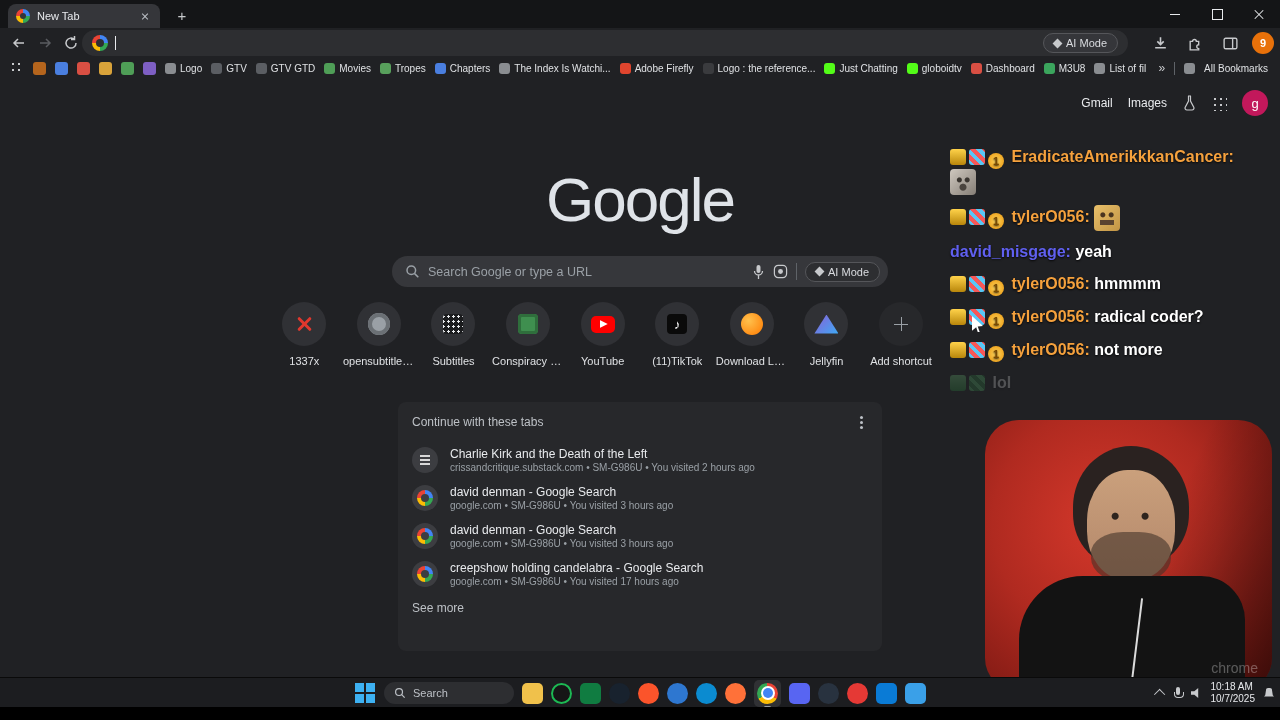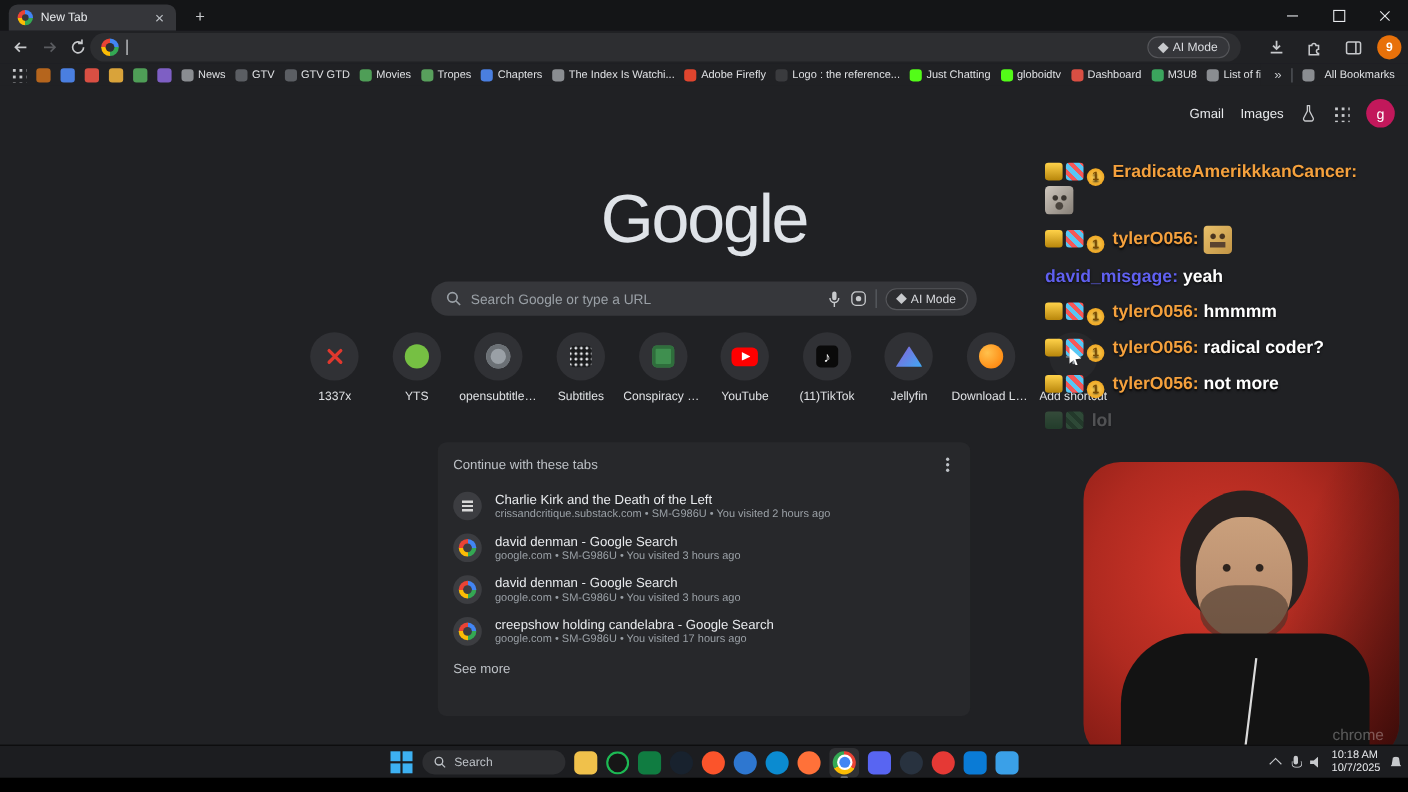--- a/index.html
+++ b/index.html
@@ -204,21 +204,21 @@
   <div class="bkbar">
     <span class="dots-grid"></span>
     <span class="bmchip" style="background: rgb(181, 101, 29);"></span>
     <span class="bmchip" style="background: rgb(74, 127, 224);"></span>
     <span class="bmchip" style="background: rgb(217, 79, 67);"></span>
     <span class="bmchip" style="background: rgb(217, 163, 58);"></span>
     <span class="bmchip" style="background: rgb(79, 158, 87);"></span>
     <span class="bmchip" style="background: rgb(126, 95, 196);"></span>
     <div class="bk">
         <span class="bmico" style="background: rgb(138, 141, 145);"></span>
-        <span>News</span>
+        <span>Logo</span>
       </div>
     <div class="bk">
         <span class="bmico" style="background: rgb(91, 94, 99);"></span>
         <span>GTV</span>
       </div>
     <div class="bk">
         <span class="bmico" style="background: rgb(91, 94, 99);"></span>
         <span>GTV GTD</span>
       </div>
     <div class="bk">
@@ -316,26 +316,20 @@
 
   <div class="shortcuts">
     <div class="sc">
         <div class="sc-circle">
           <span class="ic-1337x"></span>
         </div>
         <div class="sc-label">1337x</div>
       </div>
     <div class="sc">
         <div class="sc-circle">
-          <span class="ic-yts"></span>
-        </div>
-        <div class="sc-label">YTS</div>
-      </div>
-    <div class="sc">
-        <div class="sc-circle">
           <span class="ic-osub"></span>
         </div>
         <div class="sc-label">opensubtitles...</div>
       </div>
     <div class="sc">
         <div class="sc-circle">
           <span class="ic-subs"></span>
         </div>
         <div class="sc-label">Subtitles</div>
       </div>
@@ -352,29 +346,29 @@
         <div class="sc-label">YouTube</div>
       </div>
     <div class="sc">
         <div class="sc-circle">
           <span class="ic-tiktok"></span>
         </div>
         <div class="sc-label">(11)TikTok</div>
       </div>
     <div class="sc">
         <div class="sc-circle">
+          <span class="ic-downla"></span>
+        </div>
+        <div class="sc-label">Download La...</div>
+      </div>
+    <div class="sc">
+        <div class="sc-circle">
           <span class="ic-jelly"></span>
         </div>
         <div class="sc-label">Jellyfin</div>
-      </div>
-    <div class="sc">
-        <div class="sc-circle">
-          <span class="ic-downla"></span>
-        </div>
-        <div class="sc-label">Download La...</div>
       </div>
     <div class="sc sc-add">
         <div class="sc-circle">
           <span class="plus-glyph"></span>
         </div>
         <div class="sc-label">Add shortcut</div>
       </div>
   </div>
 
   <div class="card">

